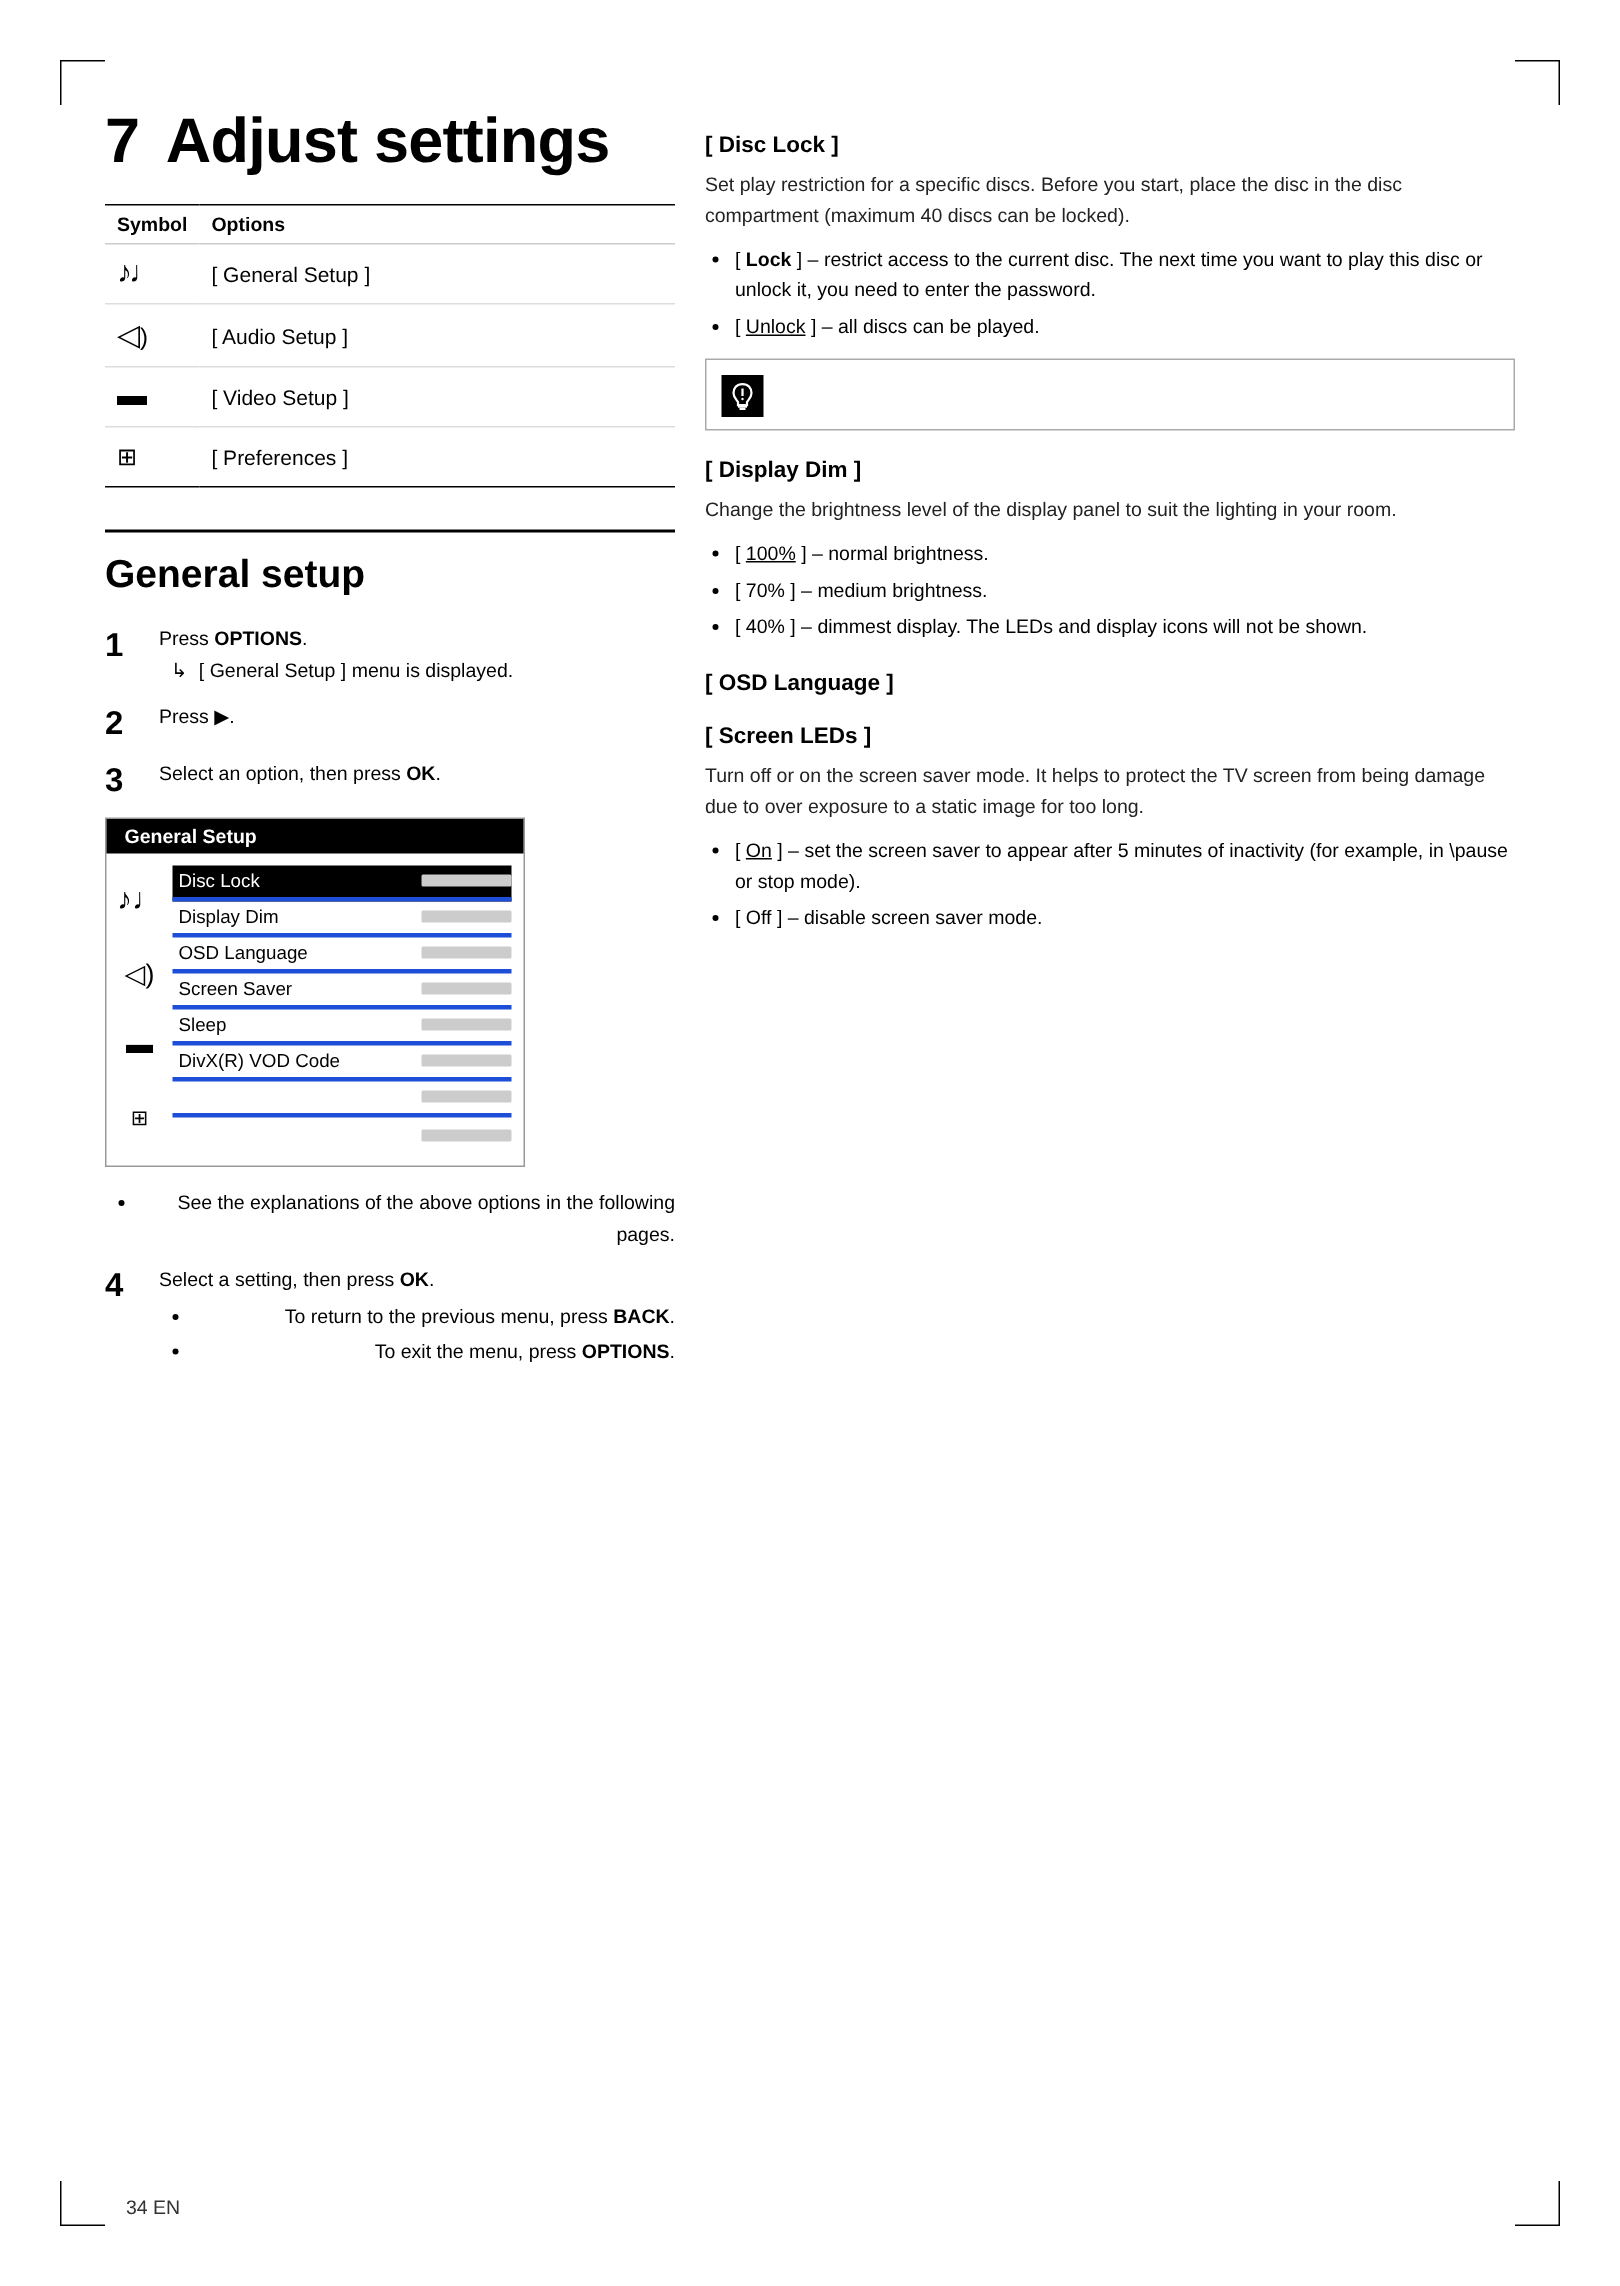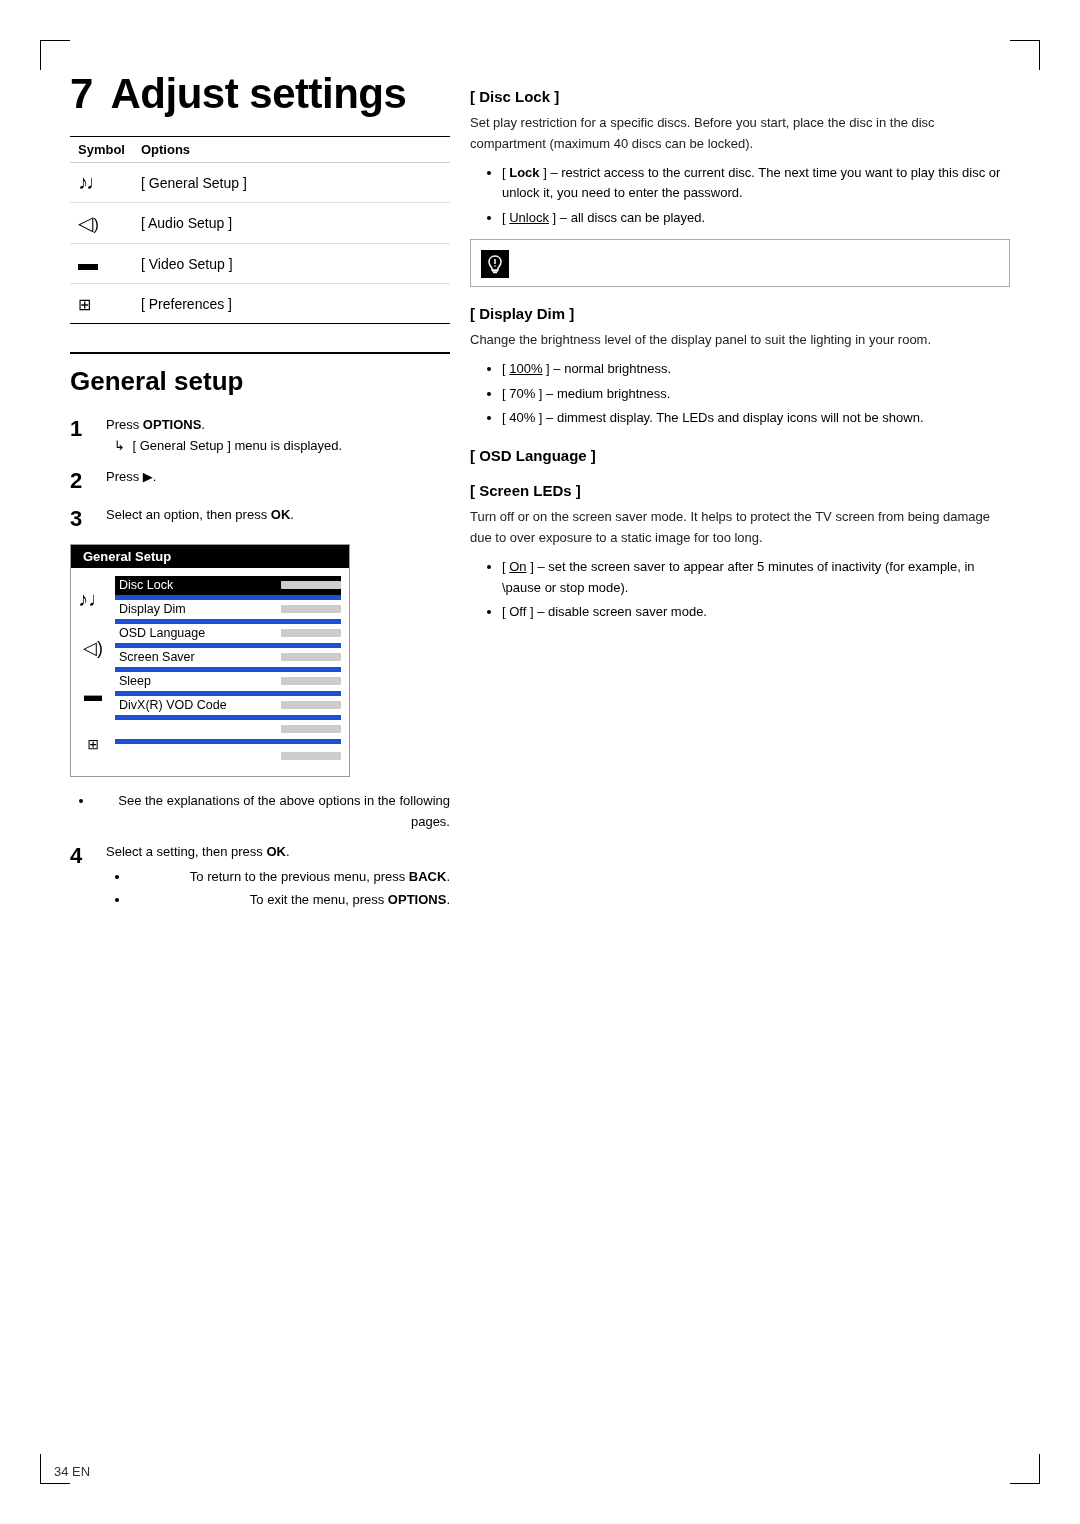--- a/index.html
+++ b/index.html
@@ -165,21 +165,21 @@
     }
     .menu-icon-item.tall { height: 48px; }
     .menu-items-col {
       flex: 1;
     }
     .menu-item-row {
       display: flex;
       align-items: center;
       height: 24px;
       font-size: 12.5px;
-      border-bottom: 5px solid #1d4ed8;
+      border-bottom: 3px solid #1d4ed8;
       padding-left: 4px;
     }
     .menu-item-row:last-child { border-bottom: none; }
     .menu-item-row.highlighted {
       background: #000;
       color: #fff;
     }
     .menu-item-name { flex: 1; }
     .menu-item-bar { 
       width: 60px;
@@ -217,21 +217,21 @@
     }
 
     .right-bullet-list {
       margin-left: 12px;
       margin-bottom: 10px;
     }
     .right-bullet-list li {
       font-size: 13px;
       line-height: 1.6;
       list-style: disc;
-      margin-left: 20px;
+      margin-left: 8px;
       margin-bottom: 4px;
     }
 
     
     .tips-box {
       border: 1px solid #aaa;
       padding: 8px 10px;
       margin: 10px 0 18px 0;
       display: flex;
       align-items: flex-start;
@@ -251,21 +251,21 @@
     .tips-icon svg { display: block; }
     .tips-content {
       font-size: 13px;
       line-height: 1.5;
     }
 
     
     .page-footer {
       position: absolute;
       bottom: 45px;
-      left: 54px;
+      left: 84px;
       font-size: 13px;
       color: #333;
     }
 
     
     u { text-decoration: underline; }
 
     kbd {
       font-weight: bold;
       font-family: Arial, Helvetica, sans-serif;

